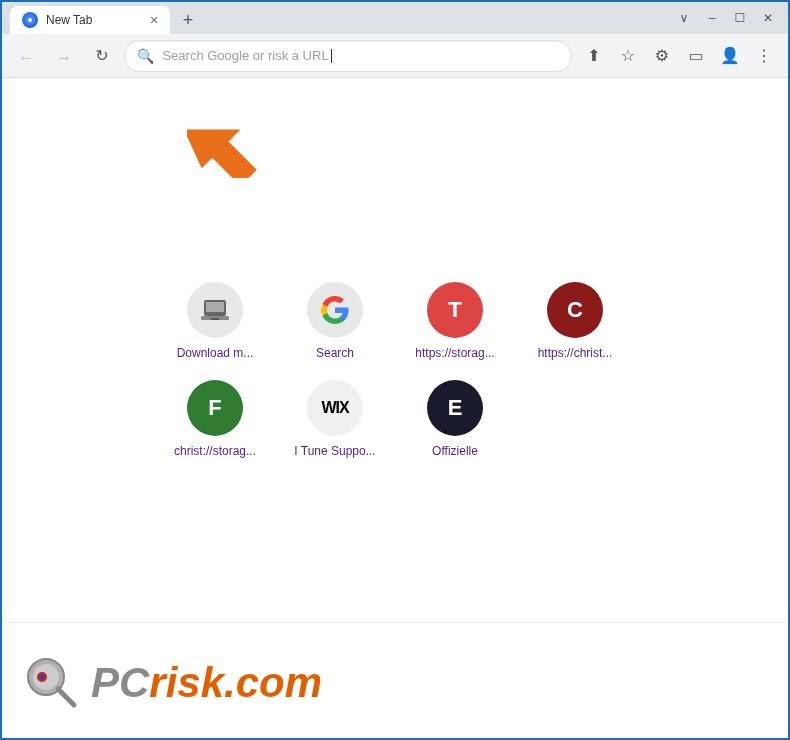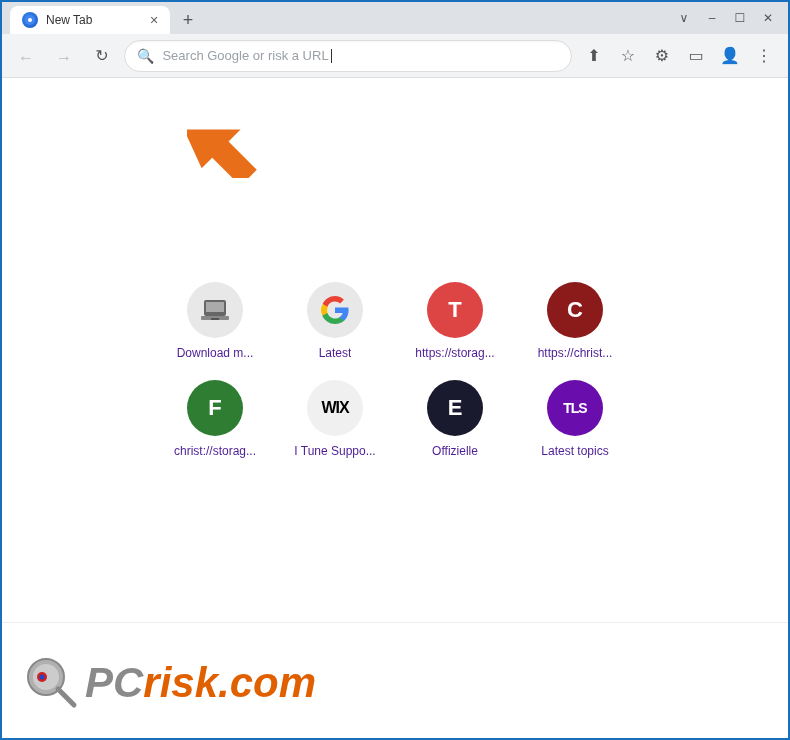--- a/index.html
+++ b/index.html
@@ -204,21 +204,21 @@
       background: #fff;
       display: flex;
       align-items: center;
       justify-content: flex-start;
       padding: 10px 20px;
       border-top: 1px solid #eee;
     }
     .watermark-logo {
       display: flex;
       align-items: center;
-      gap: 3px;
+      gap: 9px;
     }
     .pc-icon {
       width: 60px;
       height: 60px;
     }
 
     
     .favicon-download {
       background: #e8e8e8;
       font-size: 20px;
@@ -335,45 +335,41 @@
       </div>
       <div class="shortcut-item">
         <div class="shortcut-icon favicon-google">
           <svg width="28" height="28" viewBox="0 0 28 28">
       <path d="M27.6 14.3c0-1-.1-2-.3-2.9H14v5.5h7.6c-.3 1.7-1.4 3.2-3 4.1v3.4h4.8c2.8-2.6 4.2-6.4 4.2-10.1z" fill="#4285F4"></path>
       <path d="M14 28c3.8 0 7-1.3 9.3-3.4l-4.8-3.4c-1.2.8-2.8 1.3-4.5 1.3-3.5 0-6.4-2.3-7.5-5.5H1.6v3.5C3.9 24.8 8.6 28 14 28z" fill="#34A853"></path>
       <path d="M6.5 16.9c-.3-.8-.4-1.6-.4-2.5s.1-1.7.4-2.5V8.4H1.6C.6 10.3 0 12.1 0 14s.6 3.7 1.6 5.6l4.9-2.7z" fill="#FBBC05"></path>
       <path d="M14 5.6c2 0 3.7.7 5.1 2l3.8-3.8C20.9 1.4 17.7 0 14 0 8.6 0 3.9 3.2 1.6 8l4.9 2.7c1.1-3.2 4-5.1 7.5-5.1z" fill="#EA4335"></path>
     </svg>
         </div>
-        <span class="shortcut-label">Latest</span>
+        <span class="shortcut-label">Search</span>
       </div>
       <div class="shortcut-item">
         <div class="shortcut-icon favicon-teen">T</div>
         <span class="shortcut-label">https://storag...</span>
       </div>
       <div class="shortcut-item">
         <div class="shortcut-icon favicon-christ">C</div>
         <span class="shortcut-label">https://christ...</span>
       </div>
       <div class="shortcut-item">
         <div class="shortcut-icon favicon-storag">F</div>
         <span class="shortcut-label">christ://storag...</span>
       </div>
       <div class="shortcut-item">
         <div class="shortcut-icon favicon-wix">WIX</div>
         <span class="shortcut-label">I Tune Suppo...</span>
       </div>
       <div class="shortcut-item">
         <div class="shortcut-icon favicon-offizielle">E</div>
         <span class="shortcut-label">Offizielle</span>
-      </div>
-      <div class="shortcut-item">
-        <div class="shortcut-icon favicon-tls">TLS</div>
-        <span class="shortcut-label">Latest topics</span>
       </div>
     </div>
 
 </div>
 
 <div class="watermark">
   <div class="watermark-logo">
 
     <svg class="pc-icon" viewBox="0 0 60 60">
 

